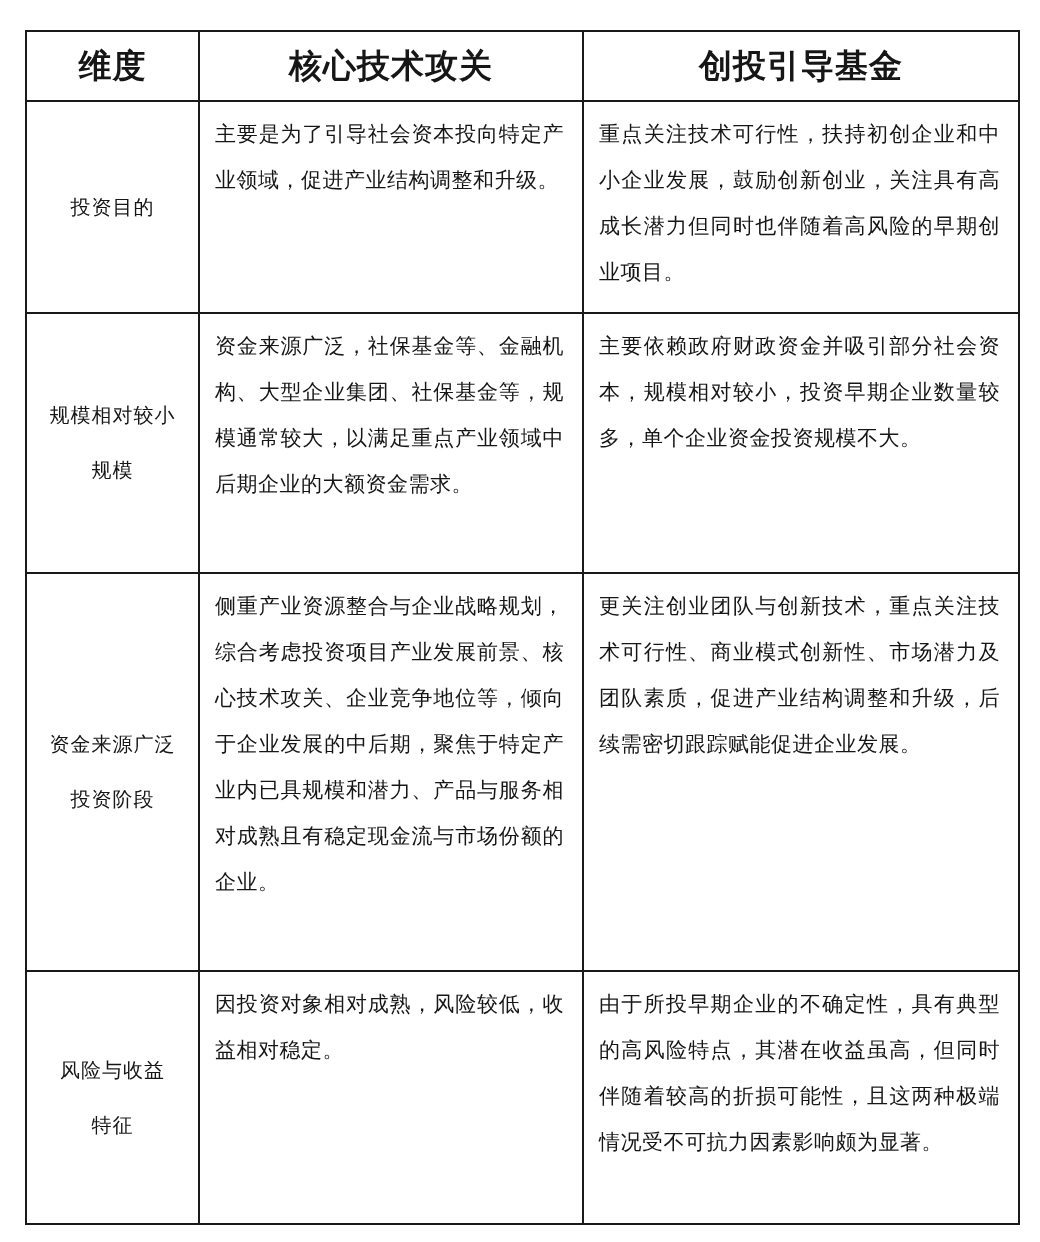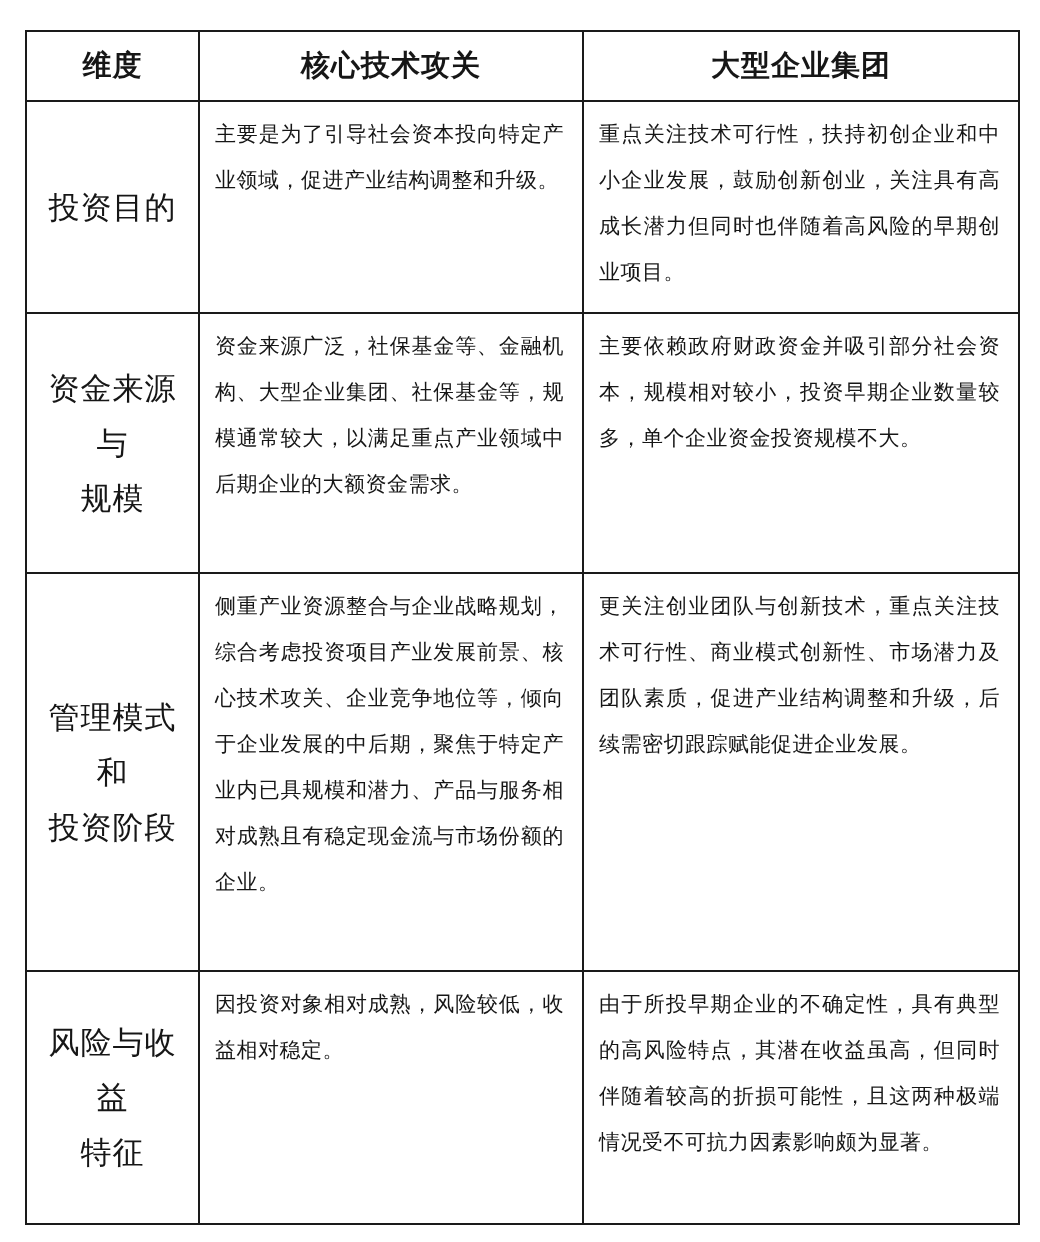--- a/index.html
+++ b/index.html
@@ -31,29 +31,29 @@
     border: 2px solid #1a1a1a;
     box-sizing: border-box;
     overflow: hidden;
   }
   tr.hdr { height: 70px; }
   tr.r1  { height: 212px; }
   tr.r2  { height: 260px; }
   tr.r3  { height: 398px; }
   tr.r4  { height: 253px; }
   th.hcell {
-    font-size: 29px;
+    font-size: 33px;
     font-weight: bold;
     text-align: center;
     vertical-align: middle;
     letter-spacing: 1px;
     padding: 0 4px;
   }
   td.dim {
-    font-size: 31px;
+    font-size: 20px;
     line-height: 55px;
     text-align: center;
     vertical-align: middle;
     white-space: pre-line;
     letter-spacing: 1px;
     padding: 0 6px;
   }
   td.body {
     font-size: 21px;
     line-height: 46px;
@@ -72,35 +72,35 @@
   <table class="cmp">
     <colgroup>
       <col class="c1">
       <col class="c2">
       <col class="c3">
     </colgroup>
     <tbody>
       <tr class="hdr">
         <th class="hcell">维度</th>
         <th class="hcell">核心技术攻关</th>
-        <th class="hcell">大型企业集团</th>
+        <th class="hcell">创投引导基金</th>
       </tr>
       <tr class="r1">
         <td class="dim">投资目的</td>
         <td class="body">主要是为了引导社会资本投向特定产业领域，促进产业结构调整和升级。</td>
         <td class="body">重点关注技术可行性，扶持初创企业和中小企业发展，鼓励创新创业，关注具有高成长潜力但同时也伴随着高风险的早期创业项目。</td>
       </tr>
       <tr class="r2">
-        <td class="dim">资金来源与
+        <td class="dim">规模相对较小
 规模</td>
         <td class="body">资金来源广泛，社保基金等、金融机构、大型企业集团、社保基金等，规模通常较大，以满足重点产业领域中后期企业的大额资金需求。</td>
         <td class="body">主要依赖政府财政资金并吸引部分社会资本，规模相对较小，投资早期企业数量较多，单个企业资金投资规模不大。</td>
       </tr>
       <tr class="r3">
-        <td class="dim">管理模式和
+        <td class="dim">资金来源广泛
 投资阶段</td>
         <td class="body">侧重产业资源整合与企业战略规划，综合考虑投资项目产业发展前景、核心技术攻关、企业竞争地位等，倾向于企业发展的中后期，聚焦于特定产业内已具规模和潜力、产品与服务相对成熟且有稳定现金流与市场份额的企业。</td>
         <td class="body">更关注创业团队与创新技术，重点关注技术可行性、商业模式创新性、市场潜力及团队素质，促进产业结构调整和升级，后续需密切跟踪赋能促进企业发展。</td>
       </tr>
       <tr class="r4">
         <td class="dim">风险与收益
 特征</td>
         <td class="body">因投资对象相对成熟，风险较低，收益相对稳定。</td>
         <td class="body">由于所投早期企业的不确定性，具有典型的高风险特点，其潜在收益虽高，但同时伴随着较高的折损可能性，且这两种极端情况受不可抗力因素影响颇为显著。</td>
       </tr>

